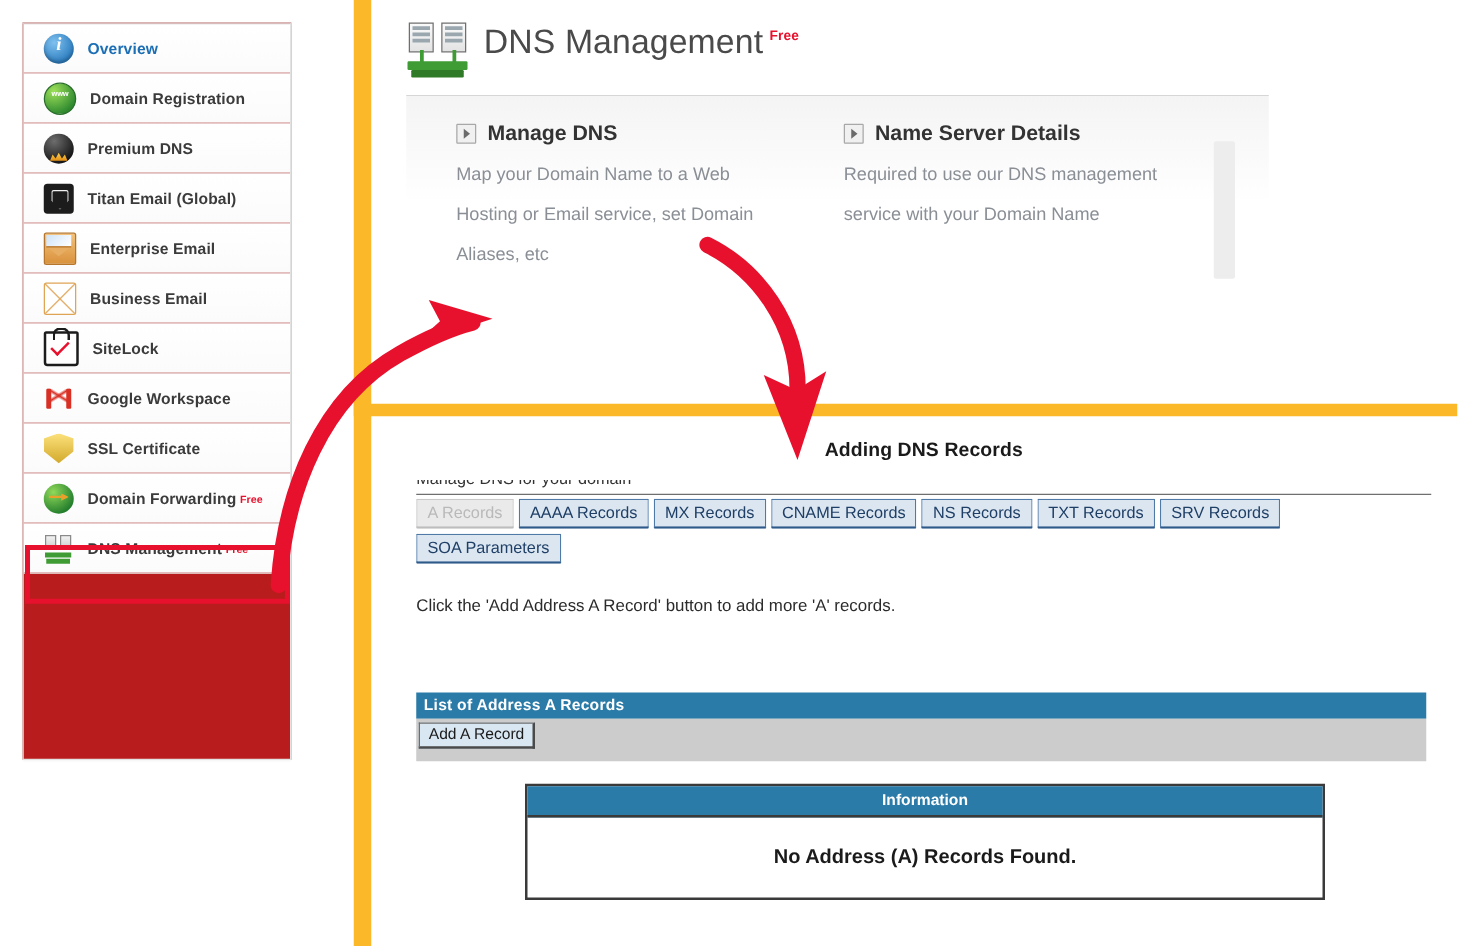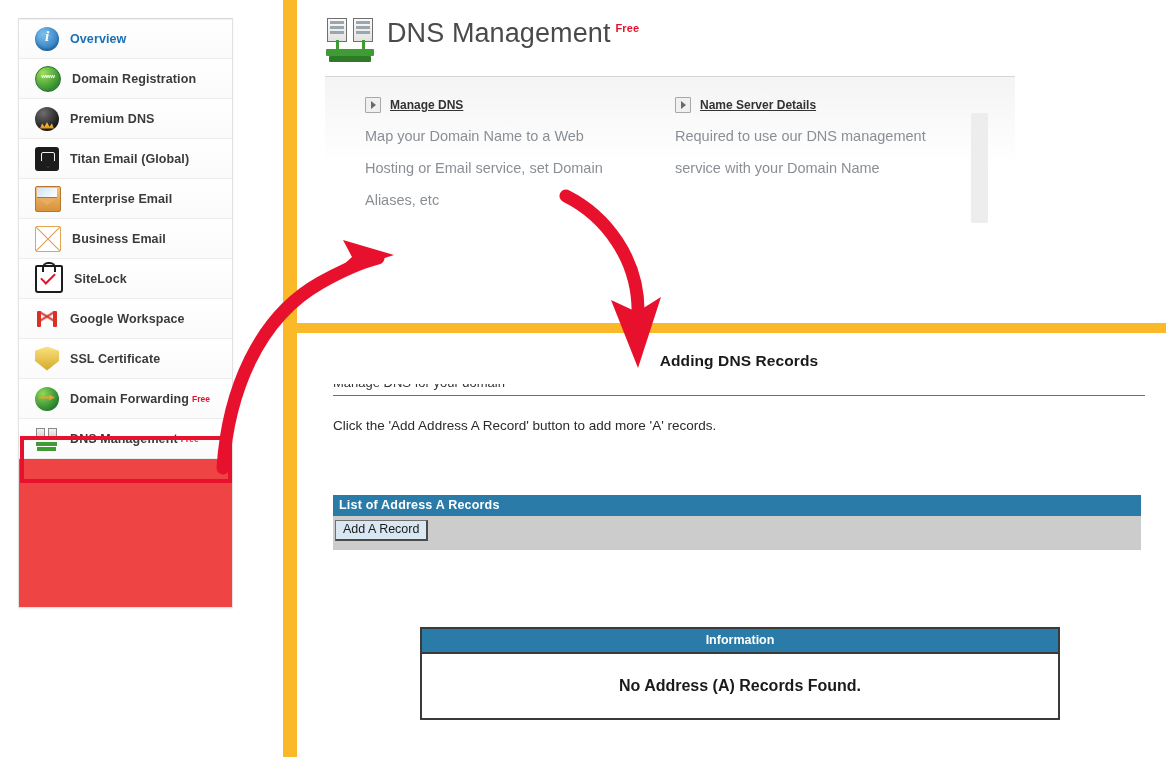--- a/index.html
+++ b/index.html
@@ -17,21 +17,21 @@
     background:#FBB829; z-index:5;
   }
   .yellow-horiz {
     position:absolute; left:283px; top:323px; width:883px; height:10px;
     background:#FBB829; z-index:6;
   }
 
   
   #sidebar {
     position:absolute; left:18px; top:18px; width:213px; height:588px;
-    background:#ef4444;
+    background:#b91c1c;
     border:1px solid #e2e2e2;
     border-top:1px solid #d8d8d8;
     box-shadow:0 1px 2px rgba(0,0,0,.06);
     z-index:3;
   }
   .side-item {
     position:relative; height:40px; display:flex; align-items:center;
     padding-left:16px; box-sizing:border-box;
     border-bottom:1px solid #ececec;
     background:linear-gradient(180deg,#ffffff 0%,#fbfbfb 100%);
@@ -131,21 +131,21 @@
   .dns-cols { display:flex; }
   .dns-col { width:290px; }
   .dns-col.second { margin-left:20px; }
   .col-head { display:flex; align-items:center; margin-bottom:7px;}
   .col-arrow {
     width:14px; height:14px; border:1px solid #a8a8a8; background:#f0f0f0;
     margin-right:9px; position:relative; flex:none; border-radius:1px;
   }
   .col-arrow:after{content:"";position:absolute;left:5px;top:3px;
     border-left:5px solid #6a6a6a;border-top:4px solid transparent;border-bottom:4px solid transparent;}
-  .col-title { font-size:12px; font-weight:bold; color:#333;text-decoration:underline; }
+  .col-title { font-size:17px; font-weight:bold; color:#333; }
   .col-desc { font-size:14.5px; color:#8a8f96; line-height:32px; max-width:252px;}
   .scroll-thumb {
     position:absolute; right:27px; top:36px; width:17px; height:110px;
     background:#ededed; border-radius:2px;
   }
 
   
   #records { position:absolute; left:333px; top:352px; width:812px; z-index:4; }
   #records-title { font-size:15.5px; font-weight:bold; color:#1a1a1a; letter-spacing:.1px;text-align:center;}
   .clipped-line {
@@ -317,20 +317,30 @@
   <div id="records">
 
     <div id="records-title">Adding DNS Records</div>
 
     <div class="clipped-line">
       <span>Manage DNS for your domain</span>
     </div>
 
     <div class="tabs-rule"></div>
 
+    <div class="tabs">
+      <div class="tab active">A Records</div>
+      <div class="tab">AAAA Records</div>
+      <div class="tab">MX Records</div>
+      <div class="tab">CNAME Records</div>
+      <div class="tab">NS Records</div>
+      <div class="tab">TXT Records</div>
+      <div class="tab">SRV Records</div>
+      <div class="tab">SOA Parameters</div>
+    </div>
 
     <div class="hint">Click the 'Add Address A Record' button to add more 'A' records.</div>
 
     <div class="list-panel">
       <div class="list-head">List of Address A Records</div>
       <div class="list-toolbar">
         <span class="btn-add">Add A Record</span>
       </div>
     </div>
 

